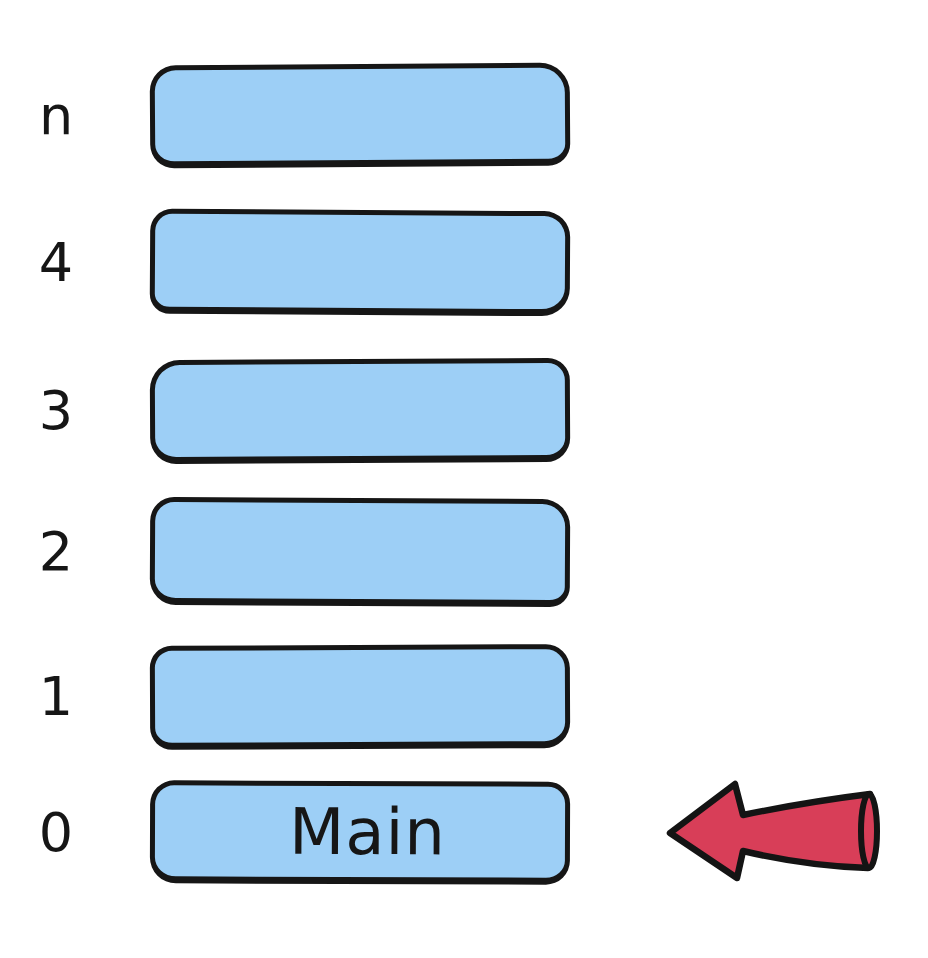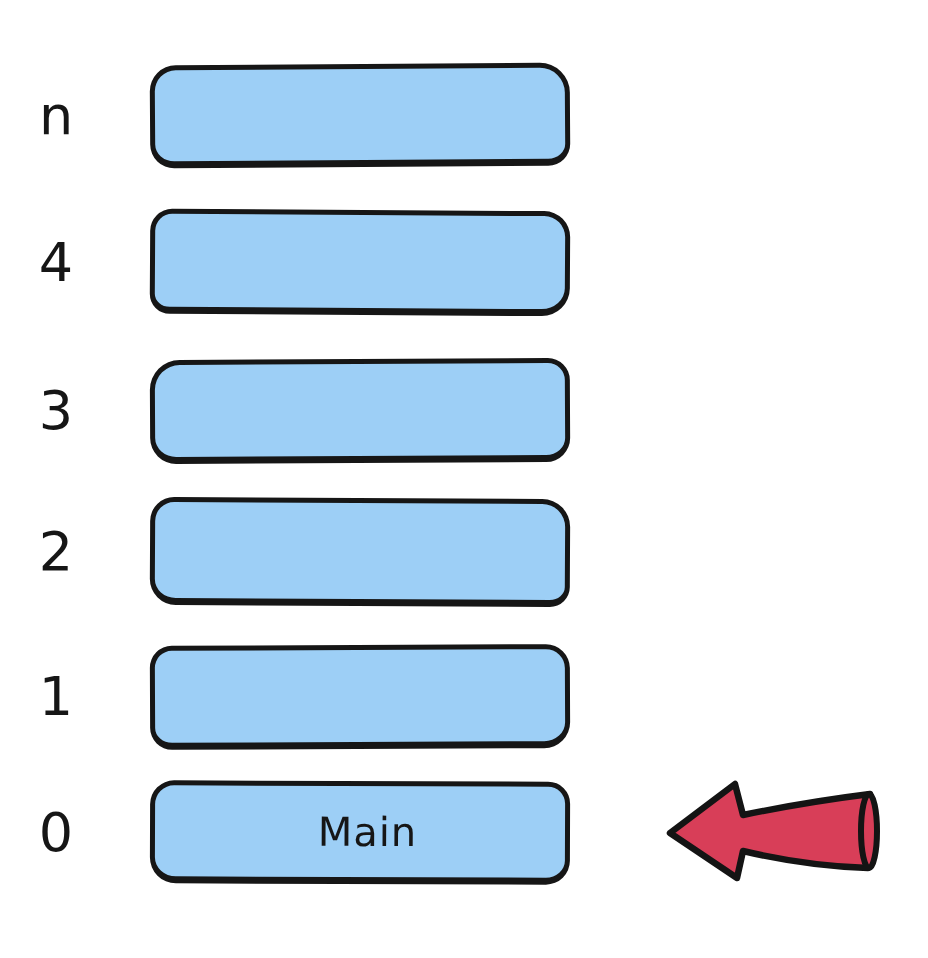--- a/index.html
+++ b/index.html
@@ -34,21 +34,21 @@
     left: 150px;
     width: 420px;
     background: var(--frame-fill);
     border: 5px solid var(--frame-border);
     border-bottom-width: 7px;
     display: flex;
     align-items: center;
     justify-content: center;
   }
   .frame-text {
-    font-size: 40px;
+    font-size: 64px;
     color: var(--text);
     letter-spacing: 1px;
     margin-left: 15px;
   }
   
   .r1 .frame { top: 64px;  height: 103px; border-radius: 26px 30px 22px 24px; transform: rotate(-0.4deg); }
   .r1 .row-label { top: 64px;  line-height: 103px; }
   .r2 .frame { top: 210px; height: 105px; border-radius: 22px 26px 28px 20px; transform: rotate(0.35deg); }
   .r2 .row-label { top: 210px; line-height: 105px; }
   .r3 .frame { top: 359px; height: 104px; border-radius: 30px 22px 24px 26px; transform: rotate(-0.3deg); }

